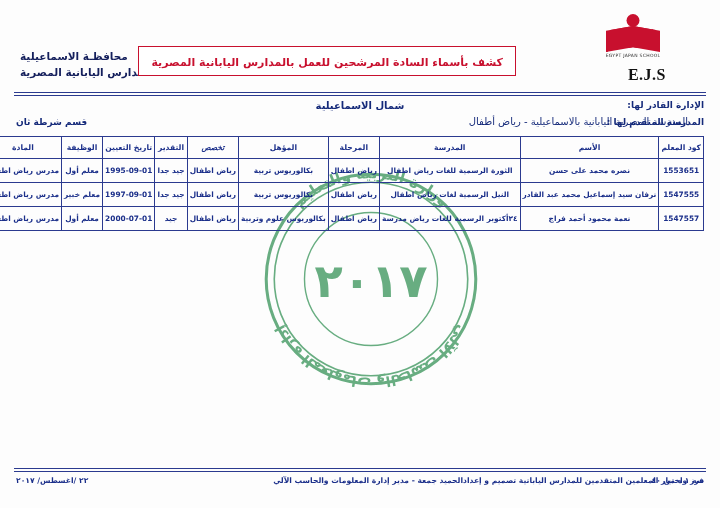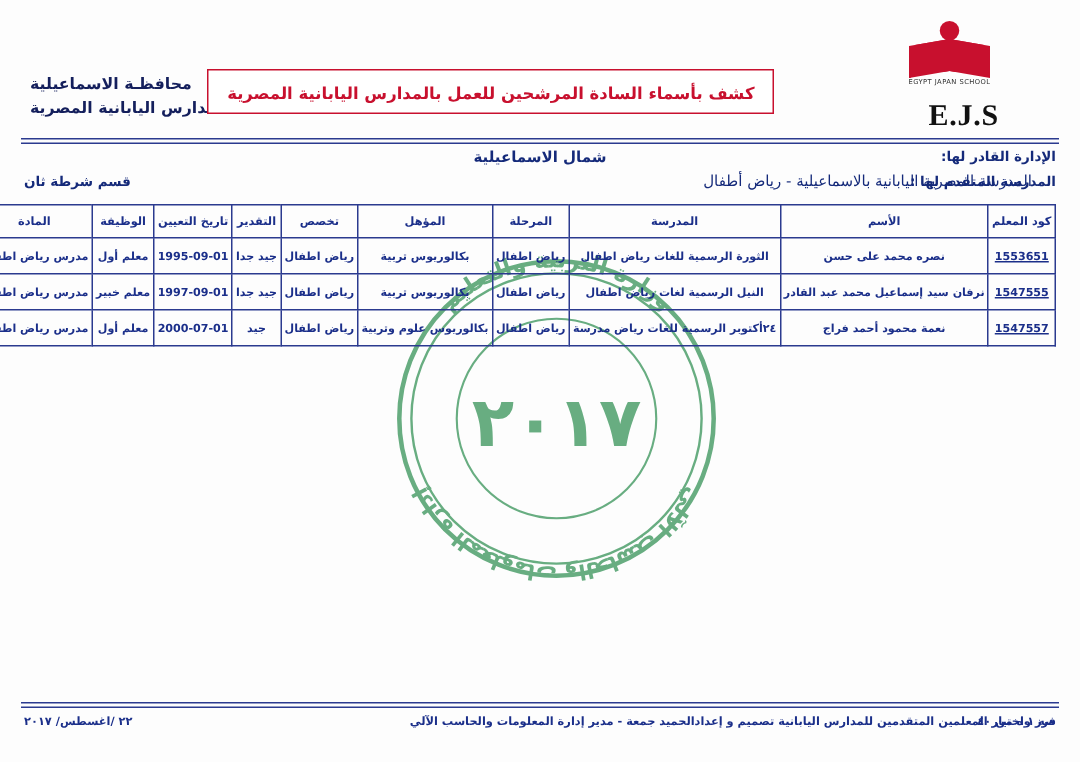--- a/index.html
+++ b/index.html
@@ -68,21 +68,21 @@
     font-size: 4.5px;
     letter-spacing: .3px;
     color: #333;
     margin-top: 1px;
   }
   .ejs {
     position: absolute;
     right: 40px;
     top: 56px;
     font-family: "Liberation Serif", "DejaVu Serif", serif;
-    font-size: 20px;
+    font-size: 16px;
     font-weight: bold;
     color: #111;
     letter-spacing: .5px;
   }
   .ministry {
     position: absolute;
     left: 6px;
     top: 6px;
     text-align: left;
     line-height: 1.55;
@@ -163,28 +163,28 @@
     padding: 3px 2px;
     height: 17px;
     white-space: nowrap;
   }
   table.main th {
     font-weight: bold;
     font-size: 7.6px;
     height: 15px;
   }
   table.main td { font-weight: bold; }
-  td.code { direction: ltr; text-decoration: underline; }
+  td.code { direction: ltr; }
   td.date { direction: ltr; }
   .col-code { width: 52px; }
   .col-name { width: 128px; }
   .col-school { width: 118px; }
   .col-stage { width: 58px; }
   .col-qual { width: 106px; }
-  .col-spec { width: 50px; }
+  .col-spec { width: 50px; font-style: italic; }
   .col-grade { width: 36px; }
   .col-hire { width: 56px; }
   .col-job { width: 42px; }
   .col-subject { width: 52px; }
 
   
   .seal {
     position: absolute;
     top: 148px;
     right: 218px;

